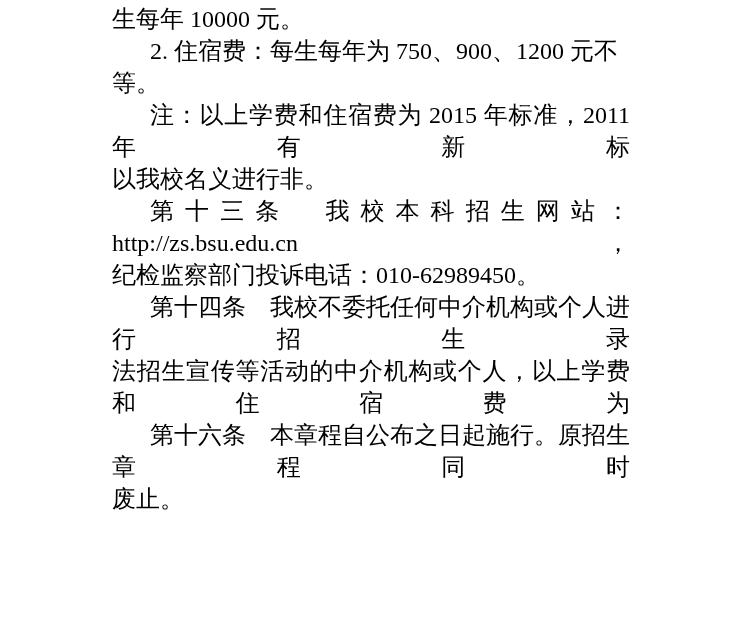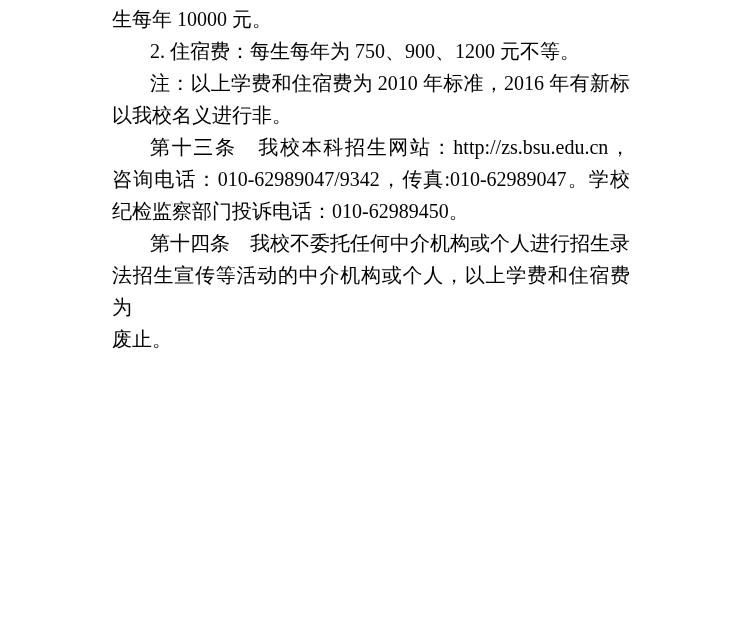--- a/index.html
+++ b/index.html
@@ -17,42 +17,42 @@
     width: 734px;
     height: 638px;
   }
   .doc-body {
     position: absolute;
     left: 112px;
     top: 3px;
     width: 518px;
   }
   .line {
-    font-size: 20px;
+    font-size: 24px;
     line-height: 32px;
     text-align: left;
     letter-spacing: 0;
   }
   .line.indent {
     text-indent: 38px;
   }
   .line.justify {
     text-align: justify;
     text-align-last: justify;
   }
 </style>
 </head>
 <body style="background: rgb(255, 255, 255); color: rgb(0, 0, 0);">
 
 <div class="page">
   <div class="doc-body">
       <div class="line">生每年 10000 元。</div>
       <div class="line indent">2. 住宿费：每生每年为 750、900、1200 元不等。</div>
-      <div class="line indent justify">注：以上学费和住宿费为 2010 年标准，2016 年有新标</div>
+      <div class="line indent justify">注：以上学费和住宿费为 2015 年标准，2011 年有新标</div>
       <div class="line">以我校名义进行非。</div>
       <div class="line indent justify">第十三条　我校本科招生网站：http://zs.bsu.edu.cn，</div>
-      <div class="line justify">咨询电话：010-62989047/9342，传真:010-62989047。学校</div>
       <div class="line">纪检监察部门投诉电话：010-62989450。</div>
       <div class="line indent justify">第十四条　我校不委托任何中介机构或个人进行招生录</div>
       <div class="line justify">法招生宣传等活动的中介机构或个人，以上学费和住宿费为</div>
+      <div class="line indent justify">第十六条　本章程自公布之日起施行。原招生章程同时</div>
       <div class="line">废止。</div>
     </div>
 </div>
 
 </body></html>

